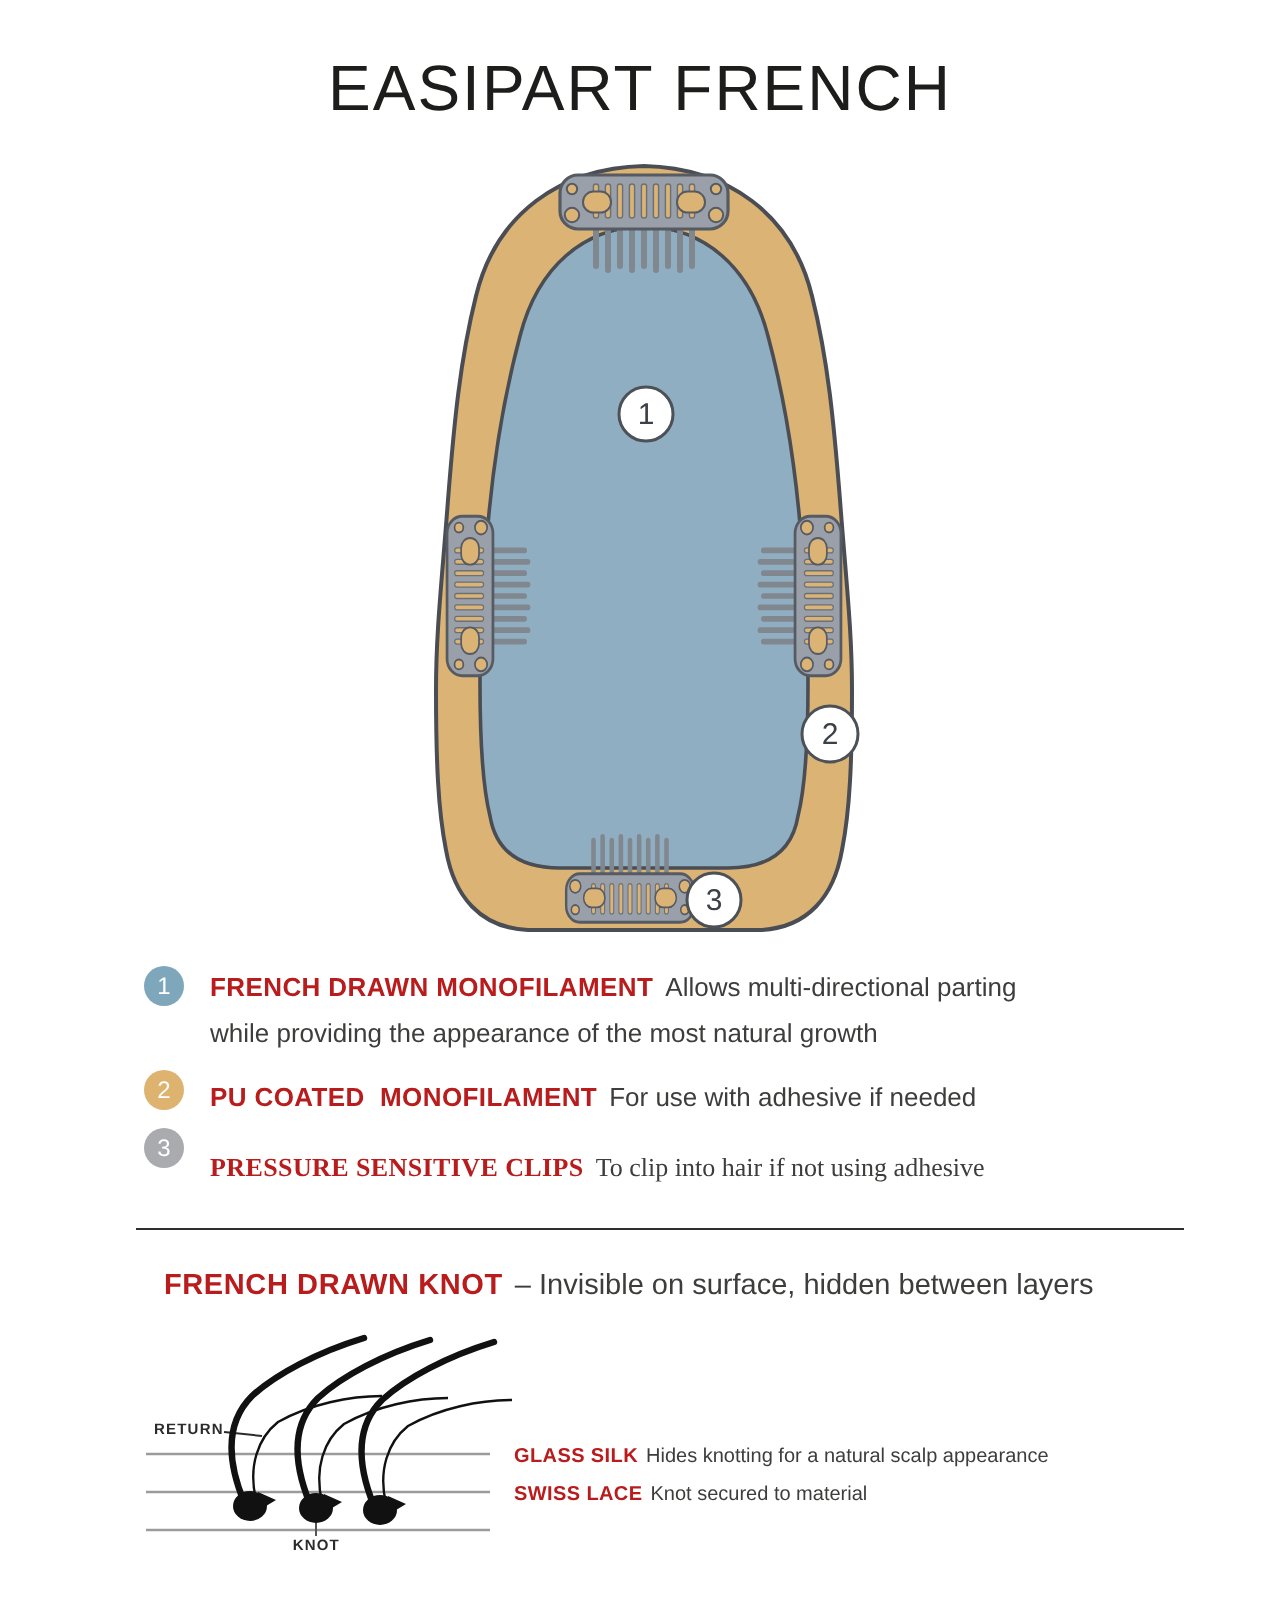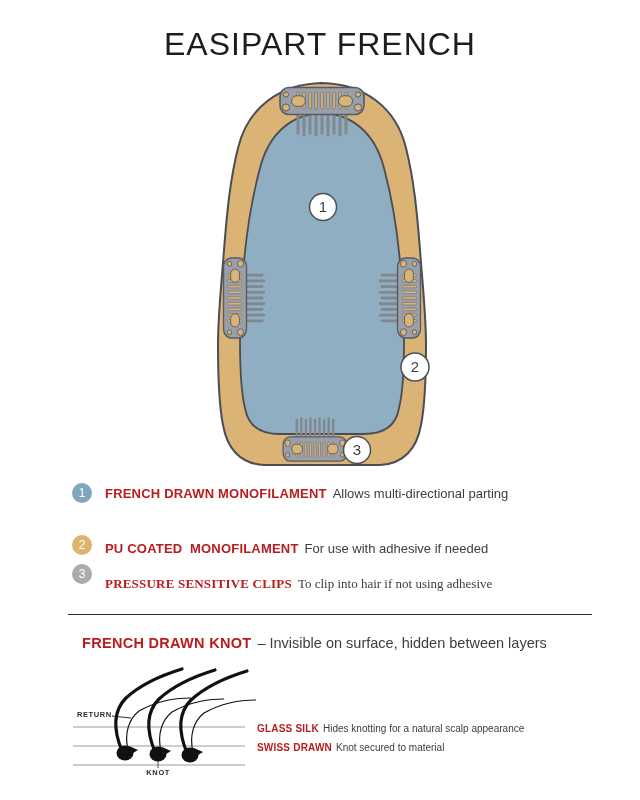--- a/index.html
+++ b/index.html
@@ -107,20 +107,21 @@
     <g>
       <circle cx="357" cy="450" r="13.5" fill="#ffffff" stroke="#4c5157" stroke-width="1.5"></circle>
       <text class="callout-num" x="357" y="455" text-anchor="middle">3</text>
     </g>
   </svg>
 
   <div>
     <span class="legend-circle" style="left: 72px; top: 483px; background: rgb(126, 167, 188);">1</span>
     <div class="legend-text" style="top:482px;">
       <span class="lbl">FRENCH DRAWN MONOFILAMENT</span><span class="desc">Allows multi-directional parting</span><br>
+      <span>while providing the appearance of the most natural growth</span>
     </div>
 
     <span class="legend-circle" style="left: 72px; top: 535px; background: rgb(222, 179, 111);">2</span>
     <div class="legend-text" style="top:537px;">
       <span class="lbl">PU COATED  MONOFILAMENT</span><span class="desc">For use with adhesive if needed</span>
     </div>
 
     <span class="legend-circle" style="left: 72px; top: 564px; background: rgb(169, 171, 174);">3</span>
     <div class="legend-text" style="top:572px;font-family:Liberation Serif, serif;">
       <span class="lbl">PRESSURE SENSITIVE CLIPS</span><span class="desc">To clip into hair if not using adhesive</span>
@@ -164,16 +165,16 @@
     </g>
   </svg>
 
   <span class="tiny-label return-label">RETURN</span>
   <span class="tiny-label knot-label">KNOT</span>
 
   <div class="layer-row row-1">
     <span class="lbl">GLASS SILK</span><span class="desc">Hides knotting for a natural scalp appearance</span>
   </div>
   <div class="layer-row row-2">
-    <span class="lbl">SWISS DRAWN</span><span class="desc">Knot secured to material</span>
+    <span class="lbl">SWISS LACE</span><span class="desc">Knot secured to material</span>
   </div>
 
 </div>
 
 </body></html>

